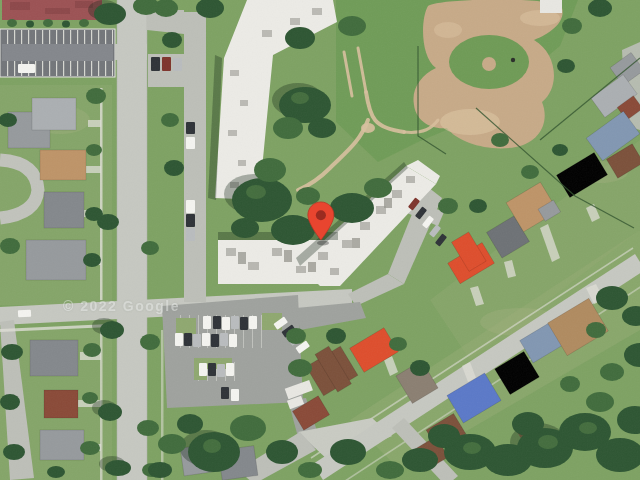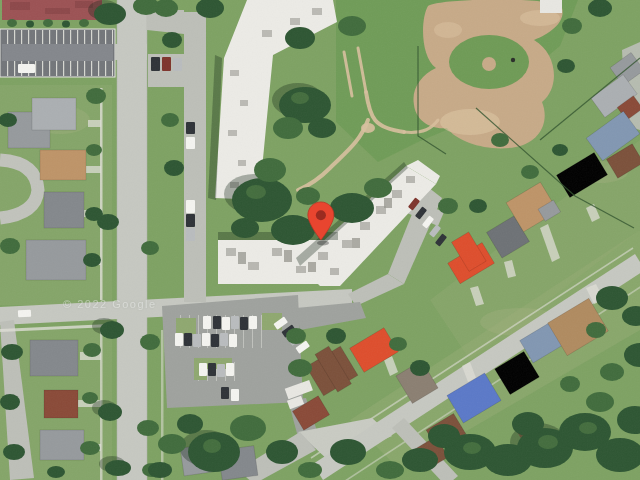--- a/index.html
+++ b/index.html
@@ -1,21 +1,21 @@
 <!DOCTYPE html>
 <html style="--grass: #7EA263; --park: #6F9B56; --lawn: #93AB74; --lawn2: #8FA870; --pale: #A9B286; --tree1: #2E5633; --tree2: #416C3D; --tree3: #5A8549; --road: #C6C8C1; --roadold: #BDBFB8; --plaza: #C9CBC3; --sidewalk: #DEDED6; --lot1: #73767A; --lot1b: #84878C; --lot2: #9FA29E; --dirt: #C7AA88; --dirt2: #D8C09E; --white1: #ECEBE6; --speck: #AFAFA8; --speck2: #9B9B93; --redbld: #9C5254; --redbld2: #7E3E40; --shed: #E8E7E2; --roofred: #DE4E2D; --roofmaroon: #8A4A38; --roofbrown: #7C513B; --rooftan: #BE9468; --rooftan2: #B08B60; --roofgray: #969A9D; --roofgray2: #84888C; --roofgraylight: #ABAFB2; --roofdark: #6E7276; --roofblue: #5B79C8; --roofbluegray: #8297B2; --roofkhaki: #8B7F72; --carw: #F4F4F0; --cark: #2F3338; --cars: #B9BCBE; --carr: #7E342C; --fence: #33552F; --shadowc: rgba(15,35,20,0.32);"><head>
 <meta charset="utf-8">
 <style>
   html,body{margin:0;padding:0;background:#000;}
   .map-viewport{position:relative;width:640px;height:480px;overflow:hidden;
     font-family:"Liberation Sans", sans-serif;}
   .map-viewport svg{position:absolute;left:0;top:0;display:block;}
-  .watermark{position:absolute;left:63px;top:298px;font-size:11px;letter-spacing:1.5px;
+  .watermark{position:absolute;left:63px;top:298px;font-size:14px;letter-spacing:1.5px;
     color:rgba(255,255,255,0.42);user-select:none;pointer-events:none;
-    text-shadow:0 0 2px rgba(120,130,120,0.25);}
+    text-shadow:0 0 2px rgba(120,130,120,0.25);font-weight:bold;}
   
   .f-grass{fill:var(--grass)} .f-park{fill:var(--park)} .f-lawn{fill:var(--lawn)}
   .f-lawn2{fill:var(--lawn2)} .f-pale{fill:var(--pale)}
   .f-tree1{fill:var(--tree1)} .f-tree2{fill:var(--tree2)} .f-tree3{fill:var(--tree3)}
   .f-road{fill:var(--road)} .f-roadold{fill:var(--roadold)} .f-plaza{fill:var(--plaza)}
   .f-sidewalk{fill:var(--sidewalk)} .s-sidewalk{stroke:var(--sidewalk)}
   .f-lot1{fill:var(--lot1)} .f-lot1b{fill:var(--lot1b)} .f-lot2{fill:var(--lot2)}
   .f-dirt{fill:var(--dirt)} .f-dirt2{fill:var(--dirt2)} .s-path{stroke:var(--dirt2)}
   .f-white1{fill:var(--white1)} .f-speck{fill:var(--speck)} .f-speck2{fill:var(--speck2)}
   .f-redbld{fill:var(--redbld)} .f-redbld2{fill:var(--redbld2)} .f-shed{fill:var(--shed)}

